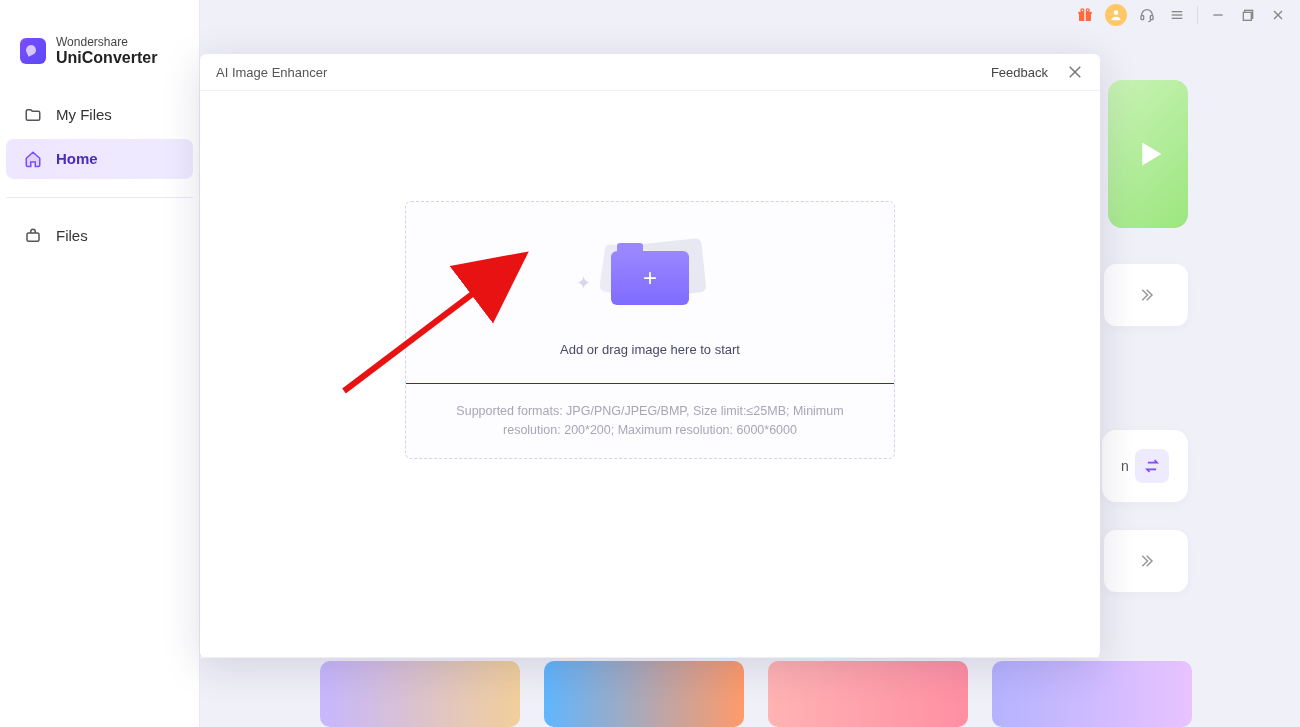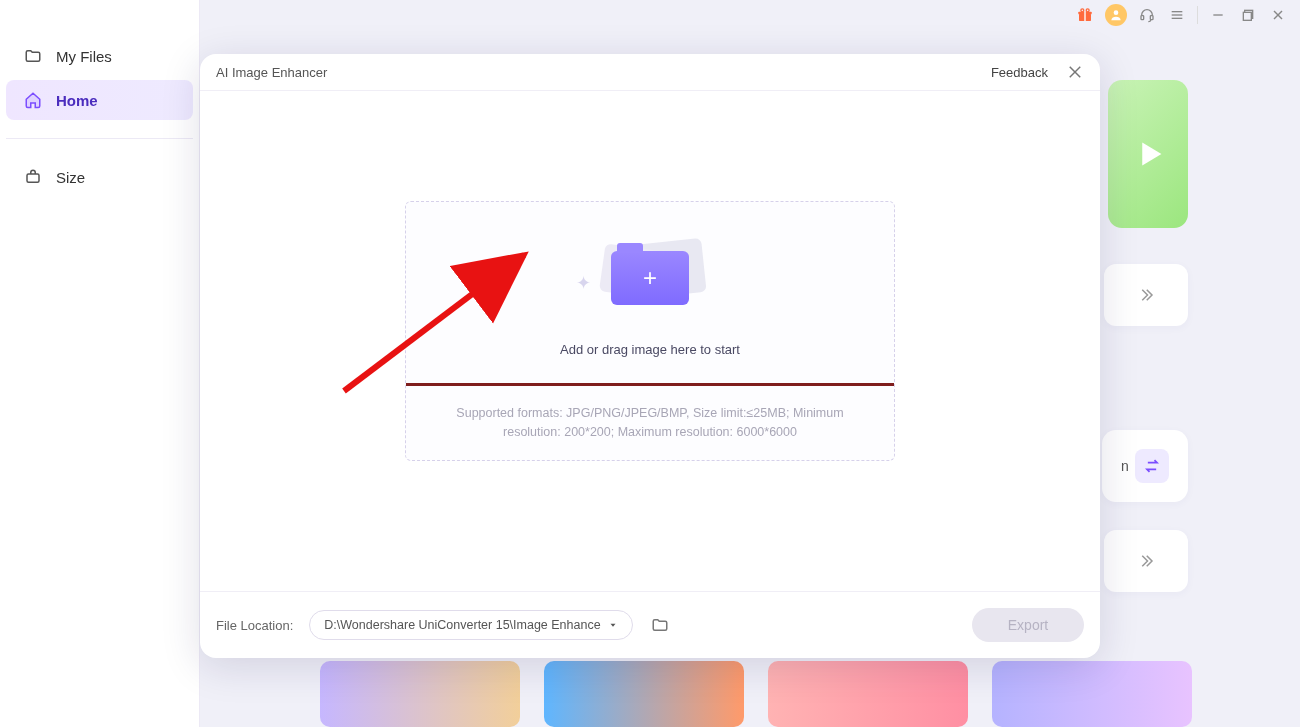--- a/index.html
+++ b/index.html
@@ -37,40 +37,40 @@
 
   
   .thumb-row { position:absolute; left:320px; bottom:0; display:flex; gap:24px; }
   .thumb { width:200px; height:66px; border-radius:10px; background:#ccc; overflow:hidden;}
   .thumb.t1{background:linear-gradient(90deg,#c6b7ff,#f2cf9a);}
   .thumb.t2{background:linear-gradient(90deg,#5fb6ff,#ff9a6a);}
   .thumb.t3{background:linear-gradient(90deg,#ffb3b3,#ff8fa3);}
   .thumb.t4{background:linear-gradient(90deg,#b5b3ff,#e8c3ff);}
 
   
-  .modal { position:absolute; left:200px; top:54px; width:900px; height:604px; background:#fff; border-radius:16px; box-shadow:0 8px 40px rgba(30,20,80,.14); display:flex; flex-direction:column; }
+  .modal { position:absolute; left:200px; top:54px; width:900px; height:604px; background:#fff; border-radius:6px; box-shadow:0 8px 40px rgba(30,20,80,.14); display:flex; flex-direction:column; }
   .modal-header { height:36px; display:flex; align-items:center; justify-content:space-between; padding:0 16px; }
   .modal-title { font-size:13px; color:#555; }
   .modal-header-right { display:flex; align-items:center; gap:18px; }
   .feedback { font-size:13px; color:#444; cursor:pointer; }
   .close-btn { width:18px;height:18px;cursor:pointer;color:#777; }
 
   .modal-body { flex:1; border-top:1px solid #f0eef6; border-bottom:1px solid #f0eef6; display:flex; align-items:flex-start; justify-content:center; padding-top:110px; position:relative;}
 
   .dropzone { width:490px; border:1px dashed #d6d1ea; border-radius:6px; background:#fdfdff; display:flex;flex-direction:column;align-items:center; }
   .dz-top{padding:36px 20px 26px 20px;display:flex;flex-direction:column;align-items:center;gap:24px;width:100%;}
   .folder-illus{position:relative;width:140px;height:80px;display:flex;align-items:center;justify-content:center;}
   .folder-back{position:absolute;width:80px;height:54px;background:#e8e8f2;border-radius:6px;left:44px;top:4px;transform:rotate(-6deg);}
   .folder-back2{position:absolute;width:70px;height:48px;background:#eceaf5;border-radius:6px;left:22px;top:10px;transform:rotate(8deg);}
   .folder-main{position:relative;width:78px;height:54px;border-radius:6px;background:linear-gradient(180deg,#9a87ff,#7f6bff);display:flex;align-items:center;justify-content:center;z-index:2;}
   .folder-tab{position:absolute;top:-8px;left:6px;width:26px;height:10px;border-radius:3px 3px 0 0;background:#9a87ff;}
   .folder-plus{font-size:24px;color:#fff;font-weight:300;}
   .sparkle{position:absolute;left:-4px;top:34px;font-size:18px;color:#d8d5ee;}
   .dz-text{font-size:13px;color:#4a4963;}
-  .dz-bottom{width:100%;border-top:3px solid #7f1d1d;padding:18px 24px;text-align:center;font-size:12.5px;color:#a8a6b6;line-height:1.5;}
+  .dz-bottom{width:100%;border-top:1px solid #7f1d1d;padding:18px 24px;text-align:center;font-size:12.5px;color:#a8a6b6;line-height:1.5;}
 
   .arrow-annot{position:absolute;pointer-events:none;}
 
   .modal-footer{height:66px;display:flex;align-items:center;justify-content:space-between;padding:0 16px;}
   .footer-left{display:flex;align-items:center;gap:16px;}
   .footer-label{font-size:13px;color:#666;}
   .path-select{display:flex;align-items:center;justify-content:space-between;width:324px;height:30px;border:1px solid #e0dceb;border-radius:16px;padding:0 14px;font-size:12.5px;color:#555;cursor:pointer;background:#fff;}
   .path-select svg{width:10px;height:10px;}
   .folder-btn{width:22px;height:22px;cursor:pointer;color:#777;display:flex;align-items:center;justify-content:center;}
   .export-btn{width:112px;height:34px;border-radius:18px;background:#e8e6ef;color:#b6b3c3;font-size:14px;display:flex;align-items:center;justify-content:center;cursor:not-allowed;border:none;}
@@ -124,40 +124,47 @@
     </span>
   <span class="title-icon">
       <svg viewBox="0 0 24 24" stroke="currentColor" stroke-width="2">
         <line x1="6" y1="6" x2="18" y2="18"></line>
         <line x1="18" y1="6" x2="6" y2="18"></line>
       </svg>
     </span>
 </div>
 
 <div class="sidebar">
+  <div class="logo">
+    <div class="logo-blob"></div>
+    <div class="logo-text">
+      <div class="logo-ws">Wondershare</div>
+      <div class="logo-uc">UniConverter</div>
+    </div>
+  </div>
   <div class="nav">
     <div class="nav-item">
       <svg viewBox="0 0 24 24" fill="none" stroke-width="2">
           <path d="M3 7a2 2 0 012-2h4l2 2h8a2 2 0 012 2v8a2 2 0 01-2 2H5a2 2 0 01-2-2z"></path>
         </svg>
       <span>My Files</span>
     </div>
     <div class="nav-item active">
       <svg viewBox="0 0 24 24" fill="none" stroke-width="2">
           <path d="M3 11l9-8 9 8v9a2 2 0 01-2 2h-4v-6h-6v6H5a2 2 0 01-2-2z"></path>
         </svg>
       <span>Home</span>
     </div>
     <div class="nav-divider"></div>
     <div class="nav-item">
       <svg viewBox="0 0 24 24" fill="none" stroke-width="2">
           <rect x="4" y="8" width="16" height="11" rx="2"></rect>
           <path d="M9 8V6a3 3 0 016 0v2"></path>
         </svg>
-      <span>Size</span>
+      <span>Files</span>
     </div>
   </div>
 </div>
 
 <div class="bg-green">
     <svg viewBox="0 0 24 24">
       <polygon points="9,6 9,18 19,12"></polygon>
     </svg>
   </div>
 <div class="bg-chevron" style="right:112px;top:264px;">
@@ -221,30 +228,13 @@
     <svg class="arrow-annot" style="left:134px;top:150px;width:210px;height:160px" viewBox="0 0 210 160">
       <defs>
           <marker id="ah" markerWidth="14" markerHeight="14" refX="11" refY="6" orient="auto">
             <path d="M0,0 L12,6 L0,12 z" fill="#e81212"></path>
           </marker>
         </defs>
       <line x1="10" y1="150" x2="190" y2="14" stroke="#e81212" stroke-width="6" marker-end="url(#ah)"></line>
     </svg>
   </div>
 
-  <div class="modal-footer">
-    <div class="footer-left">
-      <span class="footer-label">File Location:</span>
-      <div class="path-select">
-        <span>D:\Wondershare UniConverter 15\Image Enhance</span>
-        <svg viewBox="0 0 24 24" fill="currentColor">
-            <polygon points="6,9 18,9 12,16"></polygon>
-          </svg>
-      </div>
-      <span class="folder-btn">
-          <svg viewBox="0 0 24 24" width="18" height="18" fill="none" stroke="currentColor" stroke-width="2">
-            <path d="M3 7a2 2 0 012-2h4l2 2h8a2 2 0 012 2v8a2 2 0 01-2 2H5a2 2 0 01-2-2z"></path>
-          </svg>
-        </span>
-    </div>
-    <button class="export-btn">Export</button>
-  </div>
 </div>
 
 </body></html>

